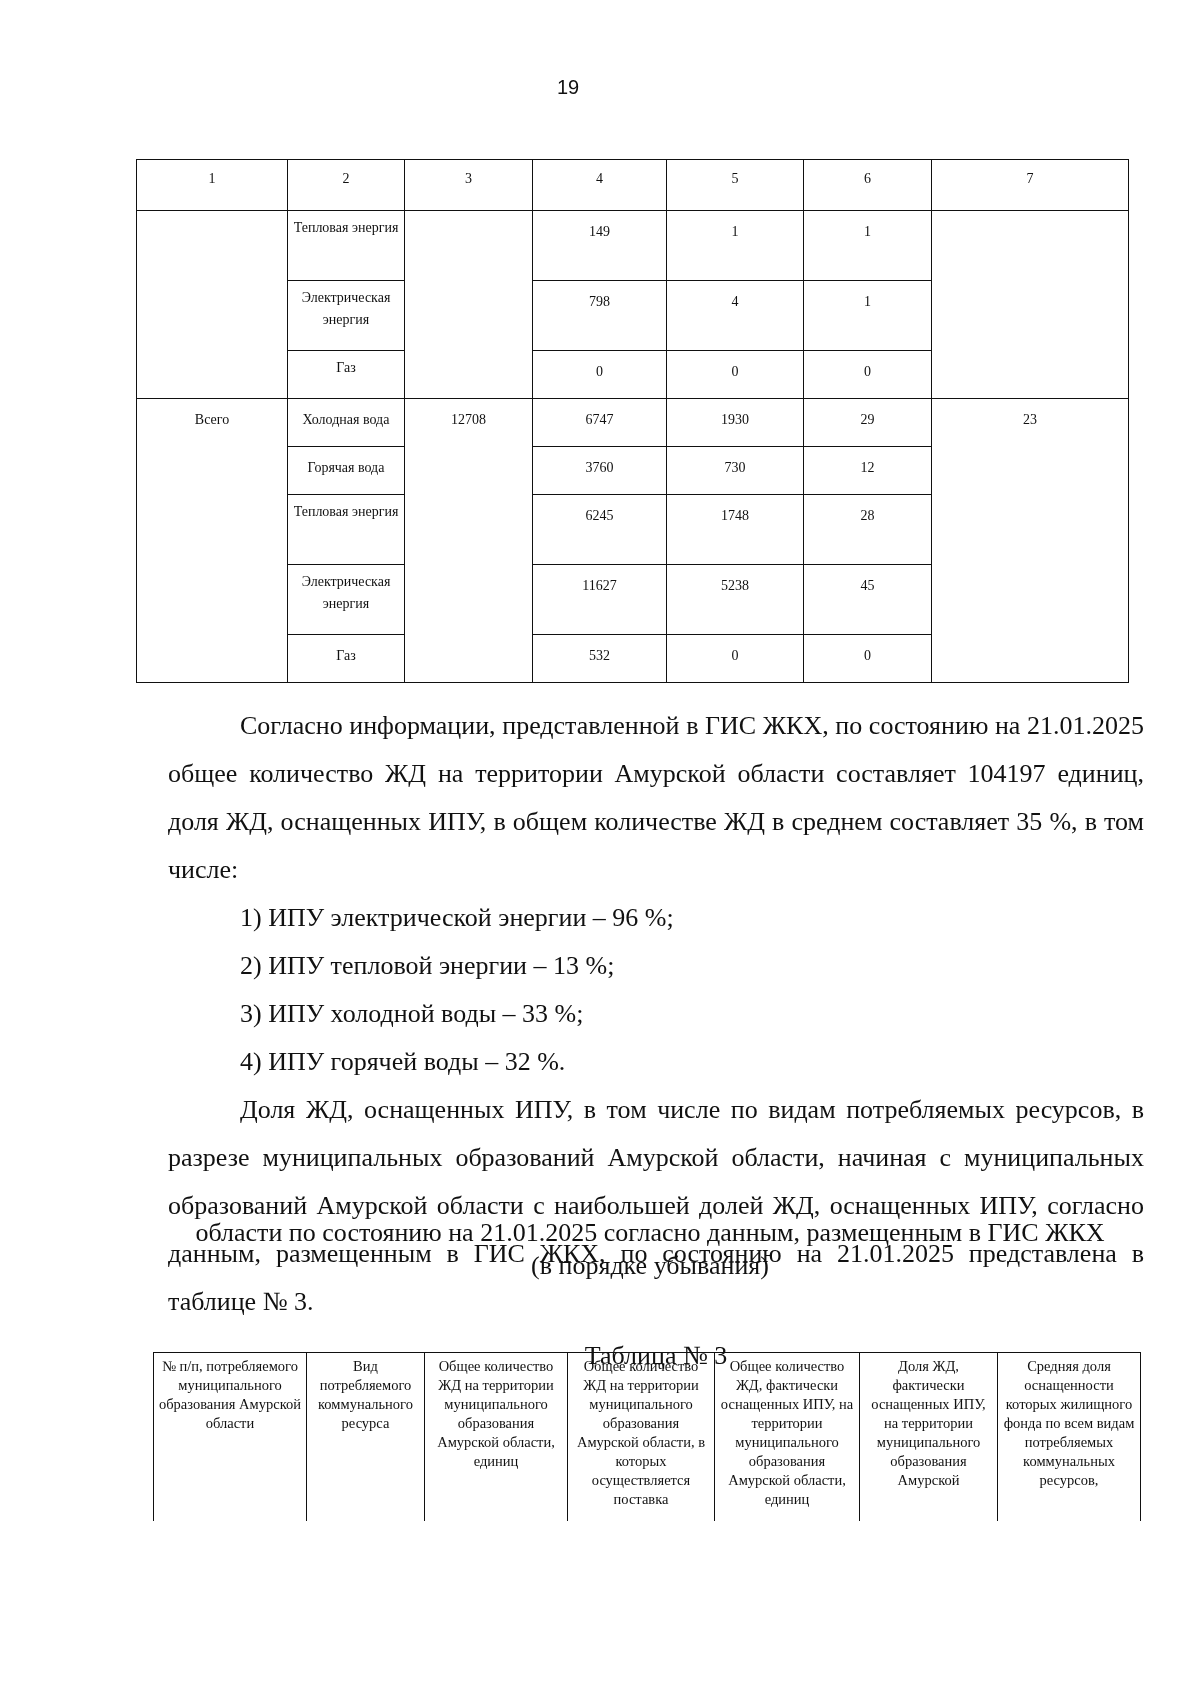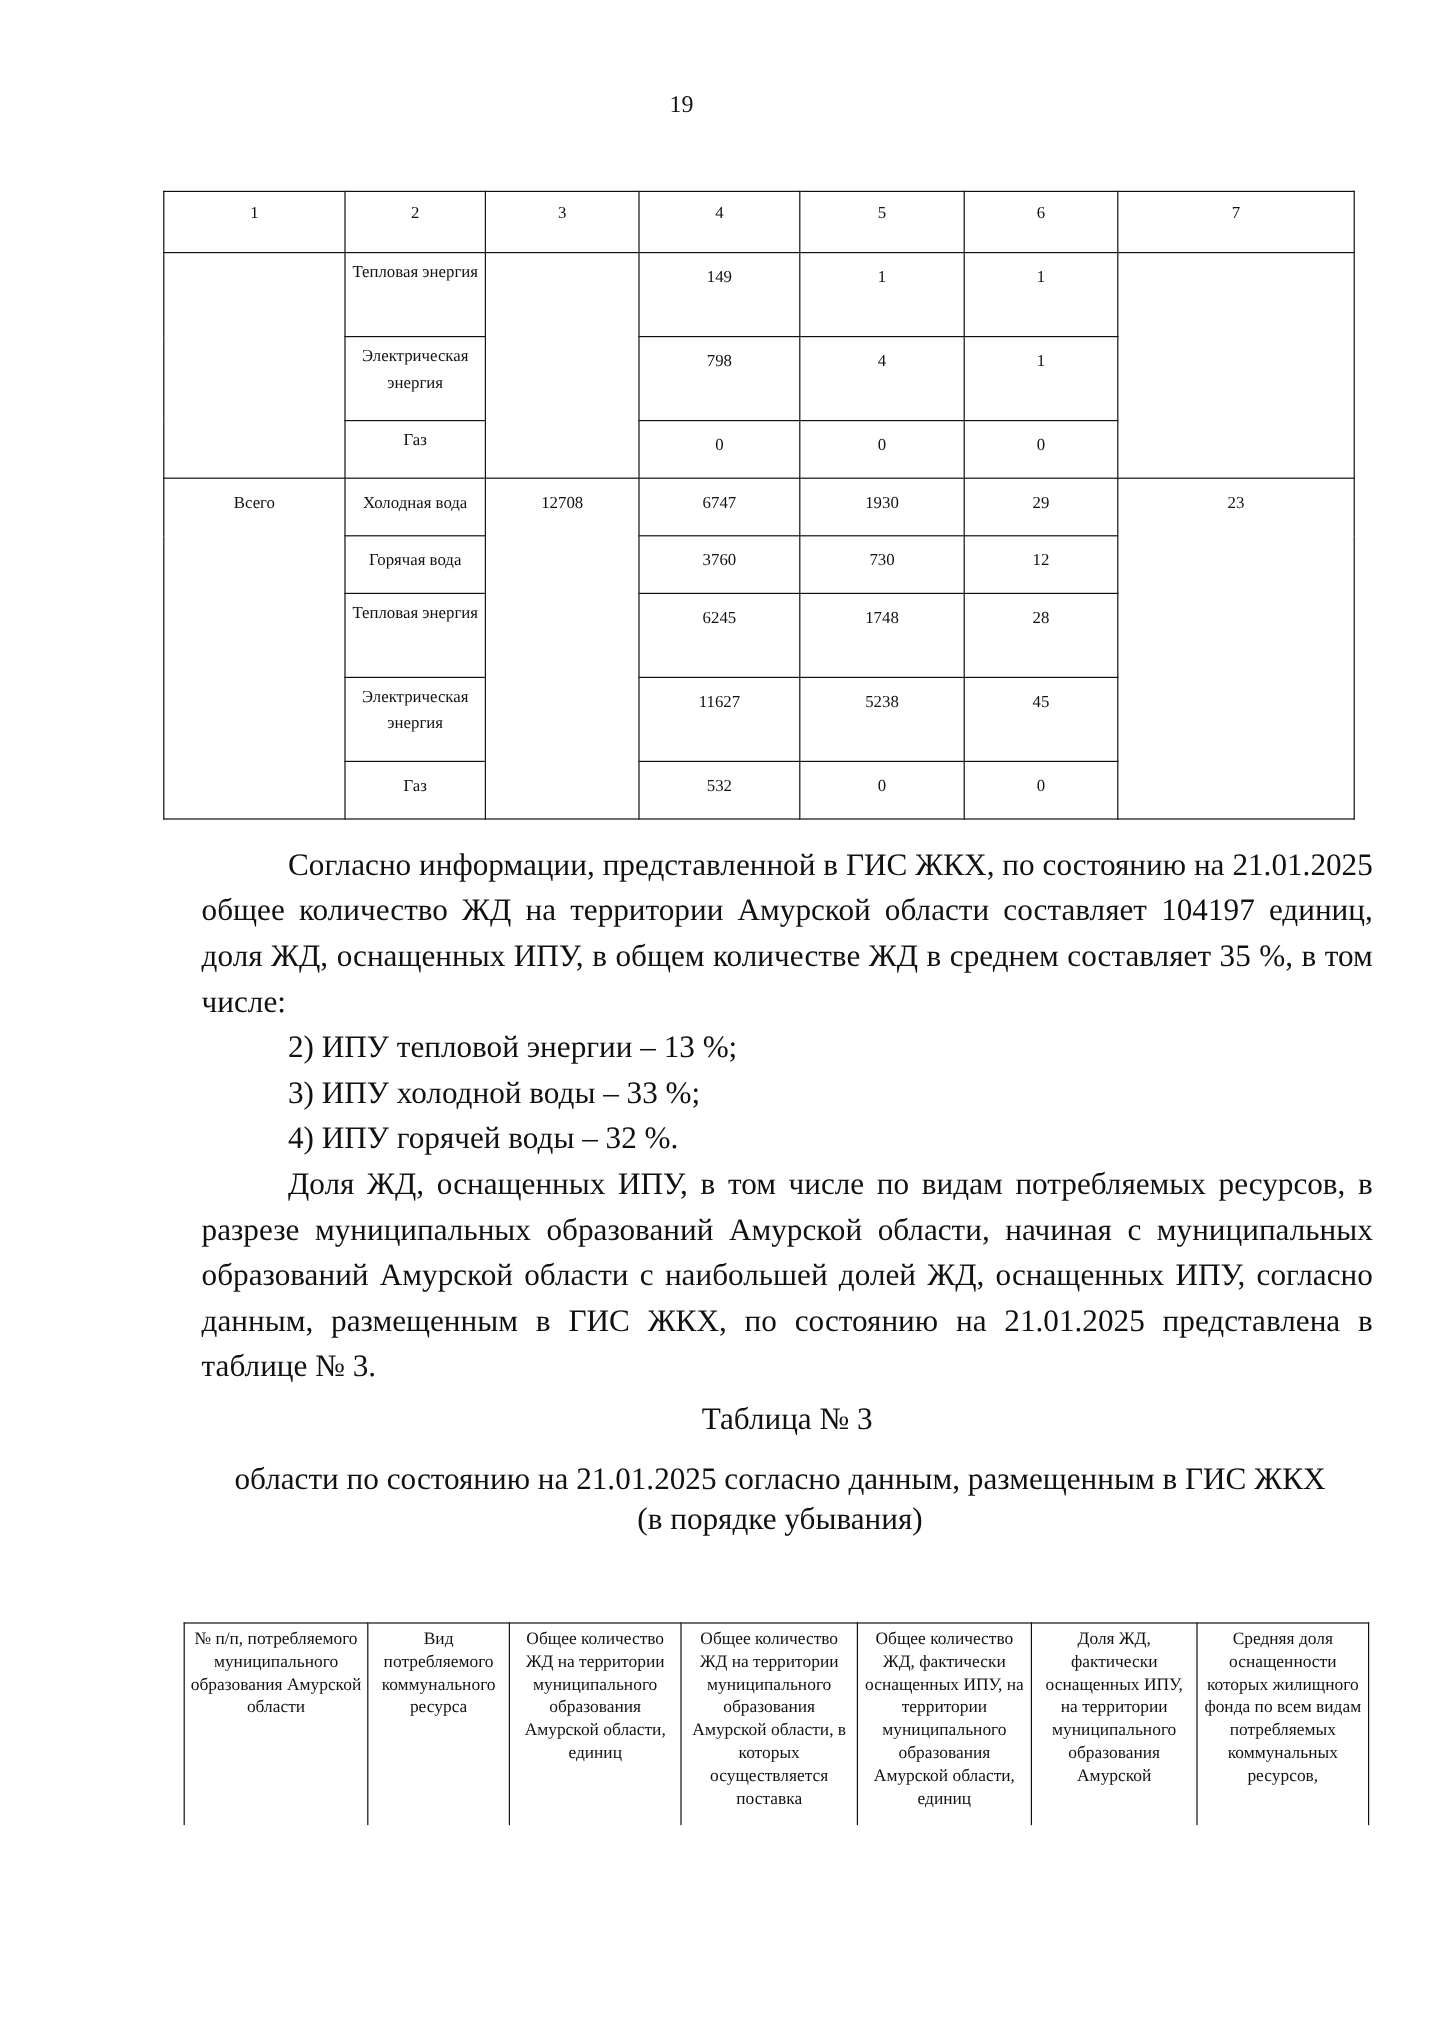--- a/index.html
+++ b/index.html
@@ -1,28 +1,28 @@
 <!DOCTYPE html>
 <html><head>
 <meta charset="utf-8">
 <style>
   html, body { margin: 0; padding: 0; background: #ffffff; }
   body { width: 1200px; height: 1703px; position: relative; overflow: hidden; color: #111; }
   .page { position: absolute; left: 0; top: 0; width: 1200px; height: 1703px; }
   .page-number { position: absolute; top: 76px; left: 0; width: 1136px; text-align: center;
-    font-family: Liberation Serif, serif; font-size: 20px; }
+    font-family: Liberation Sans, sans-serif; font-size: 20px; }
   .t1 { position: absolute; left: 136px; top: 159px; width: 992px; border-collapse: collapse;
     font-family: "Liberation Serif", serif; font-size: 14px; table-layout: fixed; }
   .t1 td { border: 1.5px solid #111; vertical-align: top; text-align: center; padding: 6px 4px; line-height: 22px; }
   .t1 .hdr td { height: 36px; padding-top: 8px; }
   .t1 td.num { padding-top: 10px; }
   .t1 tr.r2 td { height: 53px; }
   .t1 tr.r1 td { height: 31px; }
   .body-text { position: absolute; left: 168px; top: 702px; width: 976px;
-    font-family: "Liberation Serif", serif; font-size: 26px; line-height: 38px; text-align: justify; }
+    font-family: "Liberation Serif", serif; font-size: 26px; line-height: 48px; text-align: justify; }
   .body-text p { margin: 0; }
   .indent { text-indent: 72px; }
   .li { padding-left: 72px; }
   .tbl-caption { text-align: center; margin-top: 6px !important; }
   .tbl-title { position: absolute; left: 150px; top: 1216px; width: 1000px; text-align: center;
     font-family: "Liberation Serif", serif; font-size: 26px; line-height: 33px; }
   .t3 { position: absolute; left: 153px; top: 1352px; width: 987px; border-collapse: collapse;
     font-family: "Liberation Serif", serif; font-size: 14.5px; table-layout: fixed; }
   .t3 th { border: 1.5px solid #111; border-bottom: none; vertical-align: top; text-align: center;
     font-weight: normal; padding: 4px 3px; line-height: 19px; height: 160px; }
@@ -107,20 +107,21 @@
       <td class="num">Газ</td>
       <td class="num">532</td>
       <td class="num">0</td>
       <td class="num">0</td>
     </tr>
   </tbody>
     </table>
 
   <div class="body-text">
     <p class="indent">Согласно информации, представленной в ГИС ЖКХ, по состоянию на 21.01.2025 общее количество ЖД на территории Амурской области составляет 104197 единиц, доля ЖД, оснащенных ИПУ, в общем количестве ЖД в среднем составляет 35 %, в том числе:</p>
+    <p class="li">1) ИПУ электрической энергии – 96 %;</p>
     <p class="li">2) ИПУ тепловой энергии – 13 %;</p>
     <p class="li">3) ИПУ холодной воды – 33 %;</p>
     <p class="li">4) ИПУ горячей воды – 32 %.</p>
     <p class="indent">Доля ЖД, оснащенных ИПУ, в том числе по видам потребляемых ресурсов, в разрезе муниципальных образований Амурской области, начиная с муниципальных образований Амурской области с наибольшей долей ЖД, оснащенных ИПУ, согласно данным, размещенным в ГИС ЖКХ, по состоянию на 21.01.2025 представлена в таблице № 3.</p>
     <p class="tbl-caption">Таблица № 3</p>
   </div>
 
   <div class="tbl-title">
     <div>области по состоянию на 21.01.2025 согласно данным, размещенным в ГИС ЖКХ</div>
     <div>(в порядке убывания)</div>

